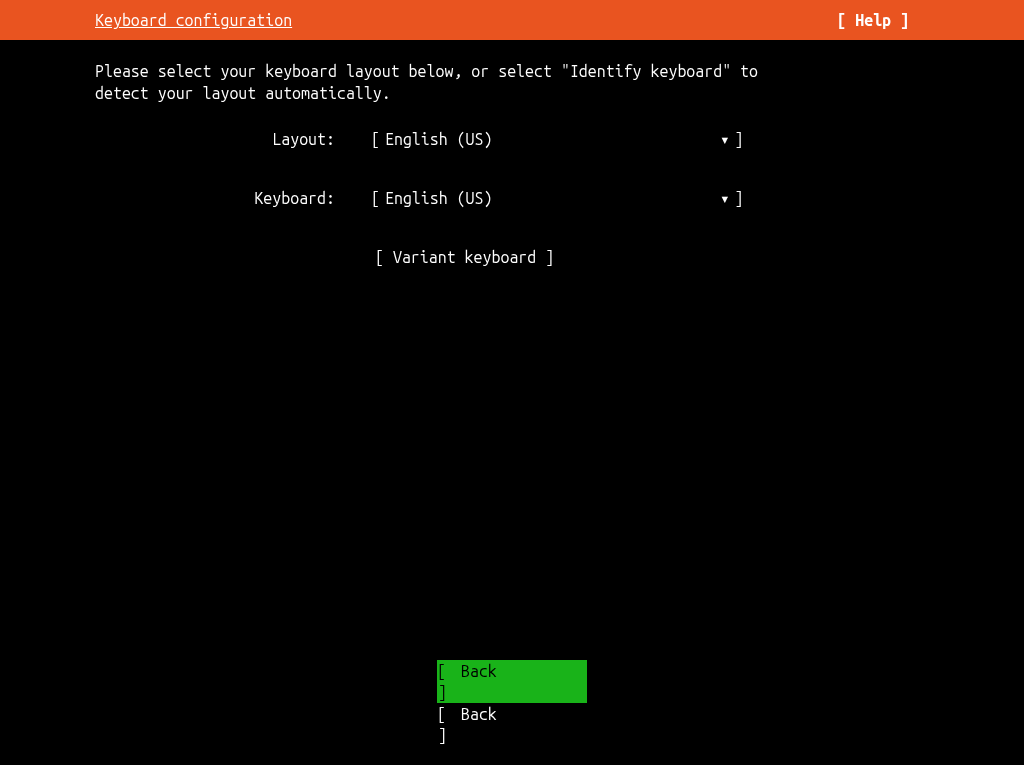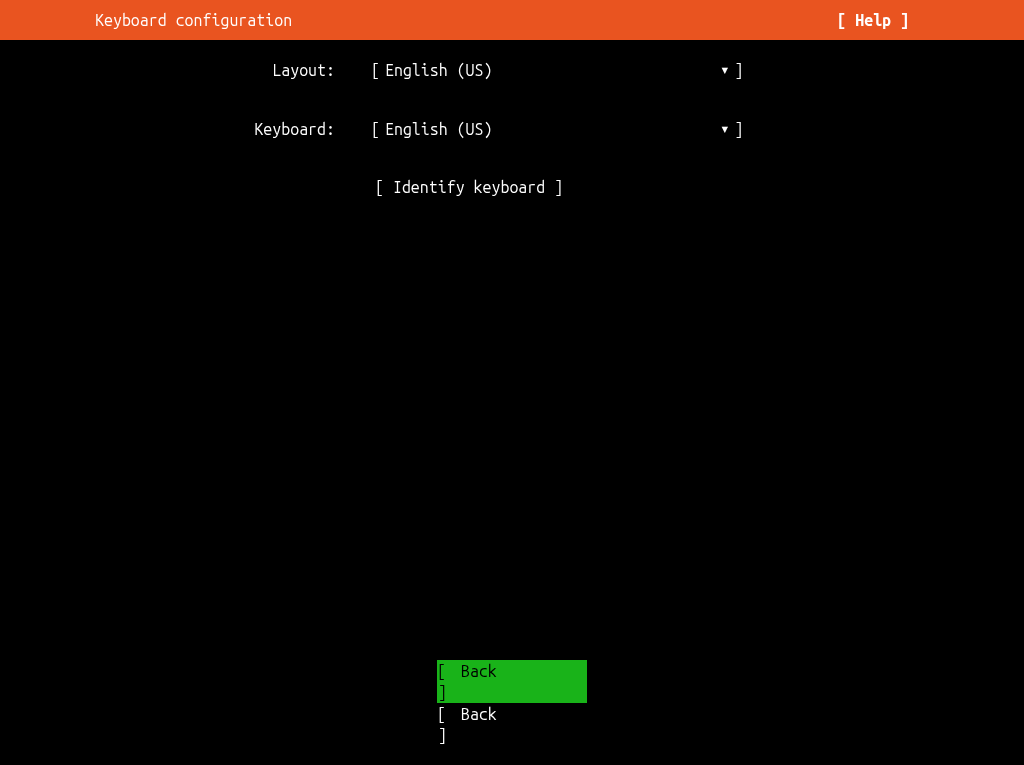--- a/index.html
+++ b/index.html
@@ -21,20 +21,21 @@
       background: #e95420;
       height: 40px;
       display: flex;
       justify-content: space-between;
       align-items: center;
       padding: 0 20px 0 95px;
       color: #ffffff;
     }
     .header-title {
       font-size: 16px;
+      text-decoration: underline;
     }
     .header-help {
       font-size: 16px;
       cursor: pointer;
       margin-right: 95px;
       font-weight: bold;
     }
     .content {
       padding: 20px 95px 0 95px;
     }
@@ -118,20 +119,22 @@
   </style>
 </head>
 <body>
 
 <div class="header">
   <span class="header-title">Keyboard configuration</span>
   <span class="header-help">[ Help ]</span>
 </div>
 
 <div class="content">
+  <div class="instruction">Please select your keyboard layout below, or select "Identify keyboard" to
+detect your layout automatically.</div>
 
   <div class="form-row">
     <span class="form-label">Layout:</span>
     <span class="dropdown">
       <span class="dropdown-bracket-left">[</span>
       <span class="dropdown-value">English (US)</span>
       <span class="dropdown-arrow">▾</span>
       <span class="dropdown-bracket-right">]</span>
     </span>
   </div>
@@ -140,21 +143,21 @@
     <span class="form-label">Keyboard:</span>
     <span class="dropdown">
       <span class="dropdown-bracket-left">[</span>
       <span class="dropdown-value">English (US)</span>
       <span class="dropdown-arrow">▾</span>
       <span class="dropdown-bracket-right">]</span>
     </span>
   </div>
 
   <div class="identify-row">
-    <span class="identify-button">[ Identify keyboard ]</span>
+    <span class="identify-button">[ Variant keyboard ]</span>
   </div>
 </div>
 
 <div class="footer">
   <div class="footer-button active">
     <span class="btn-bracket-left">[</span>
     <span class="btn-label">Back</span>
     <span class="btn-bracket-right">]</span>
   </div>
   <div class="footer-button">

